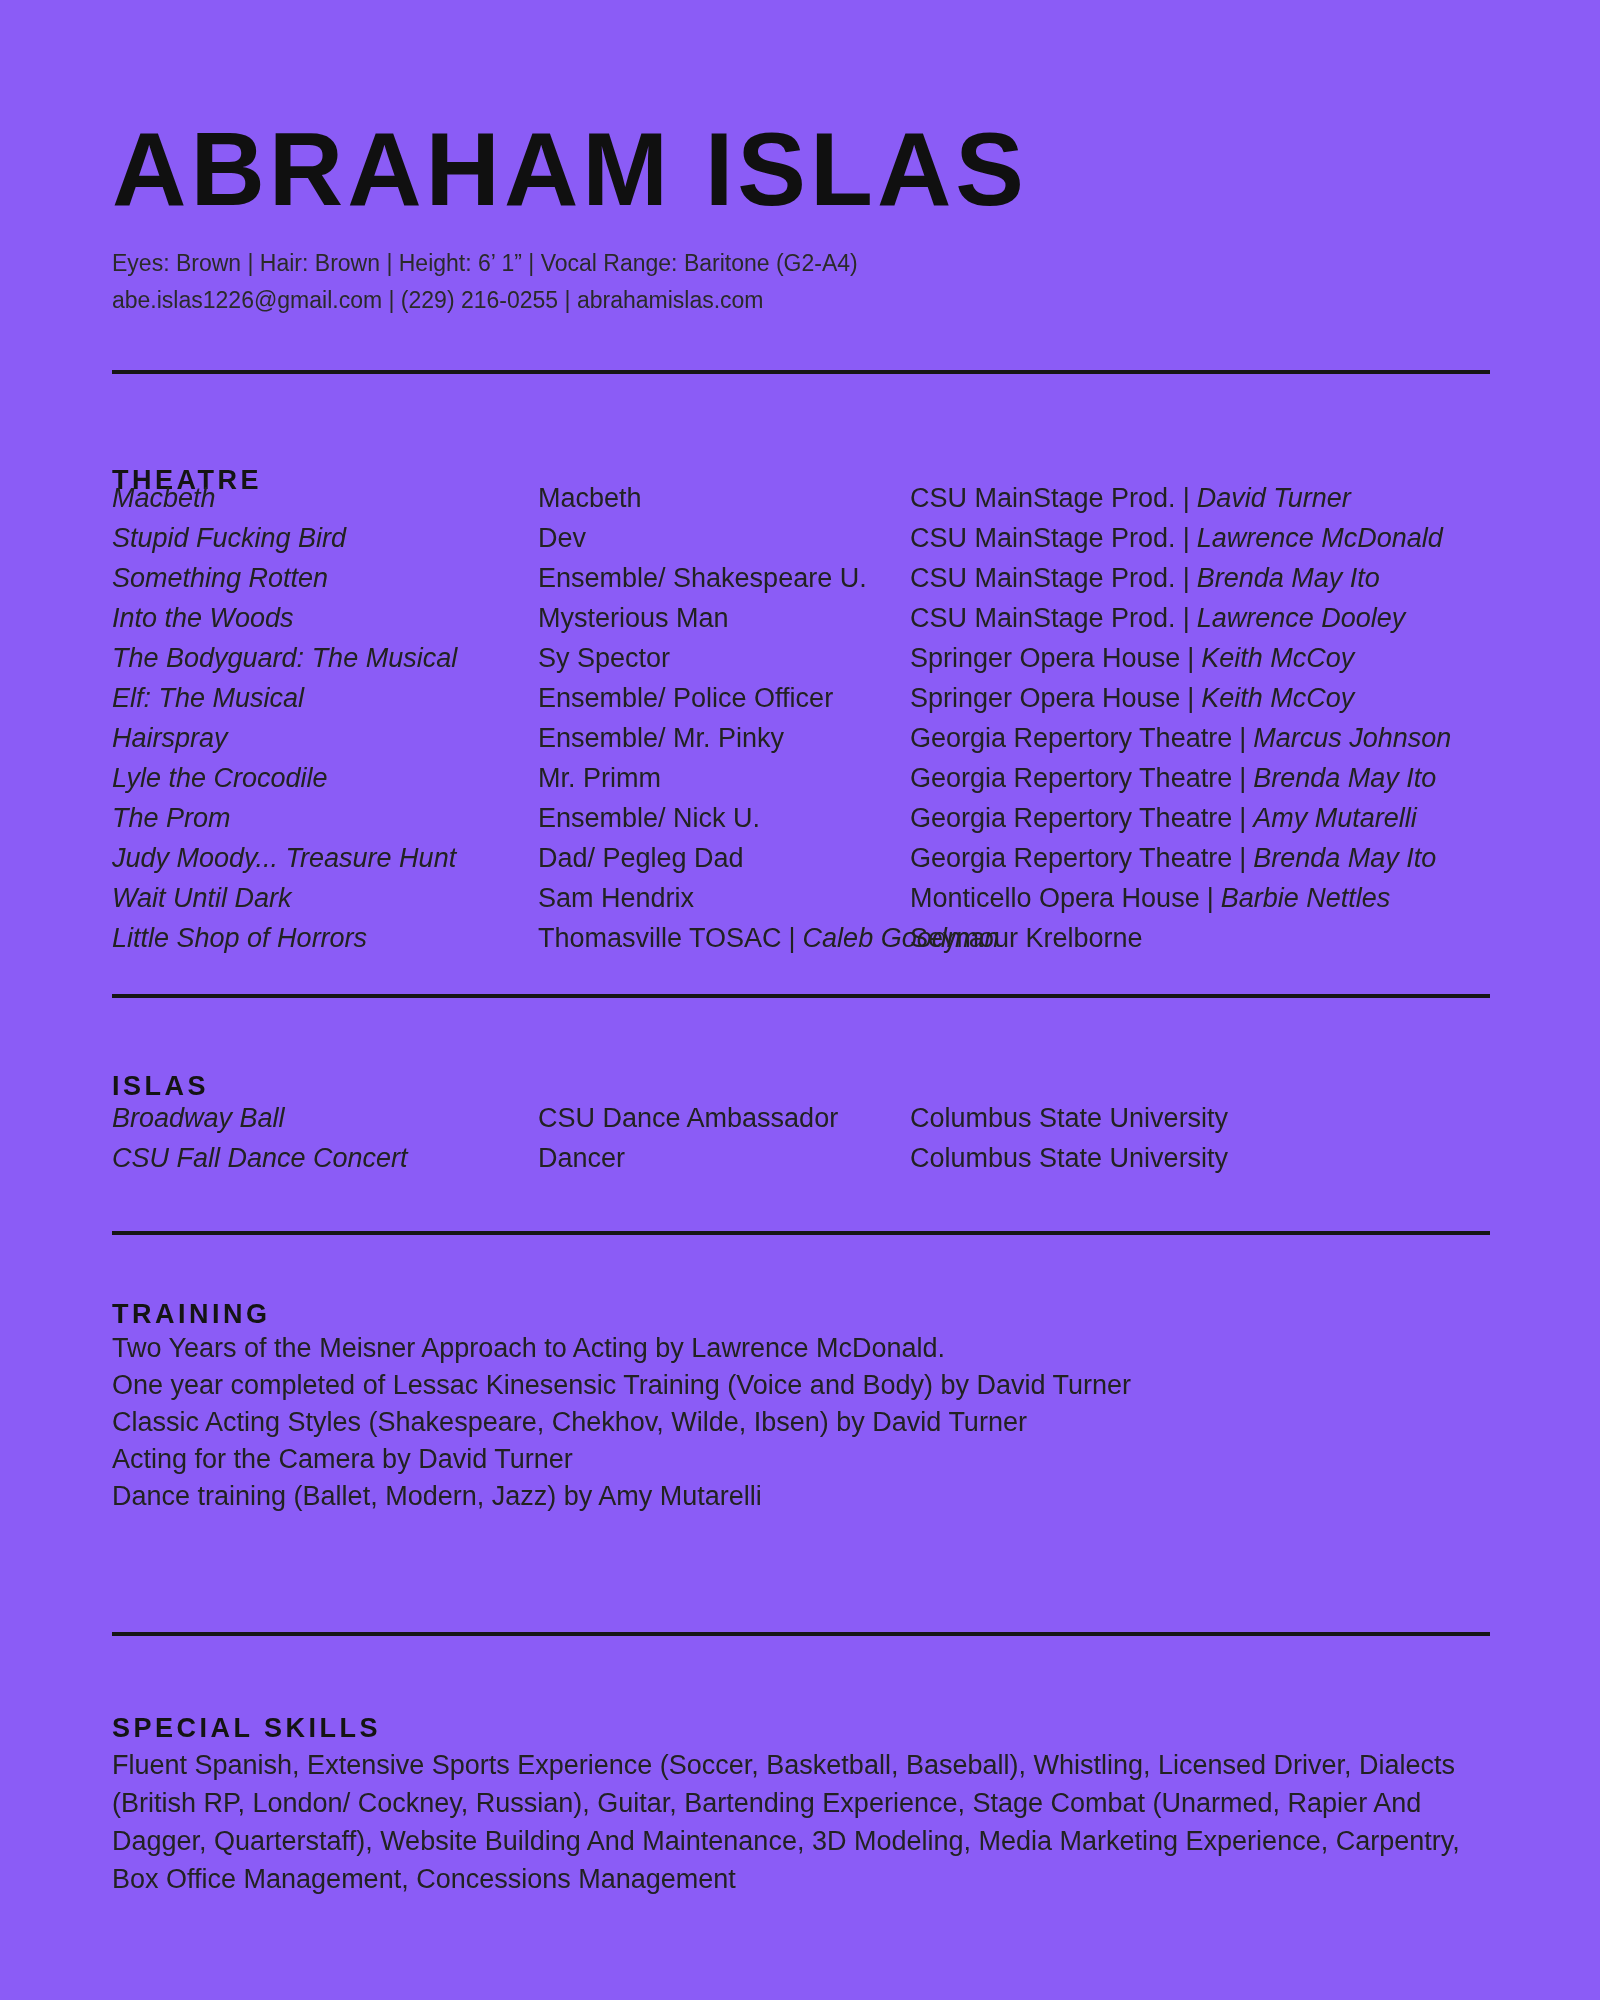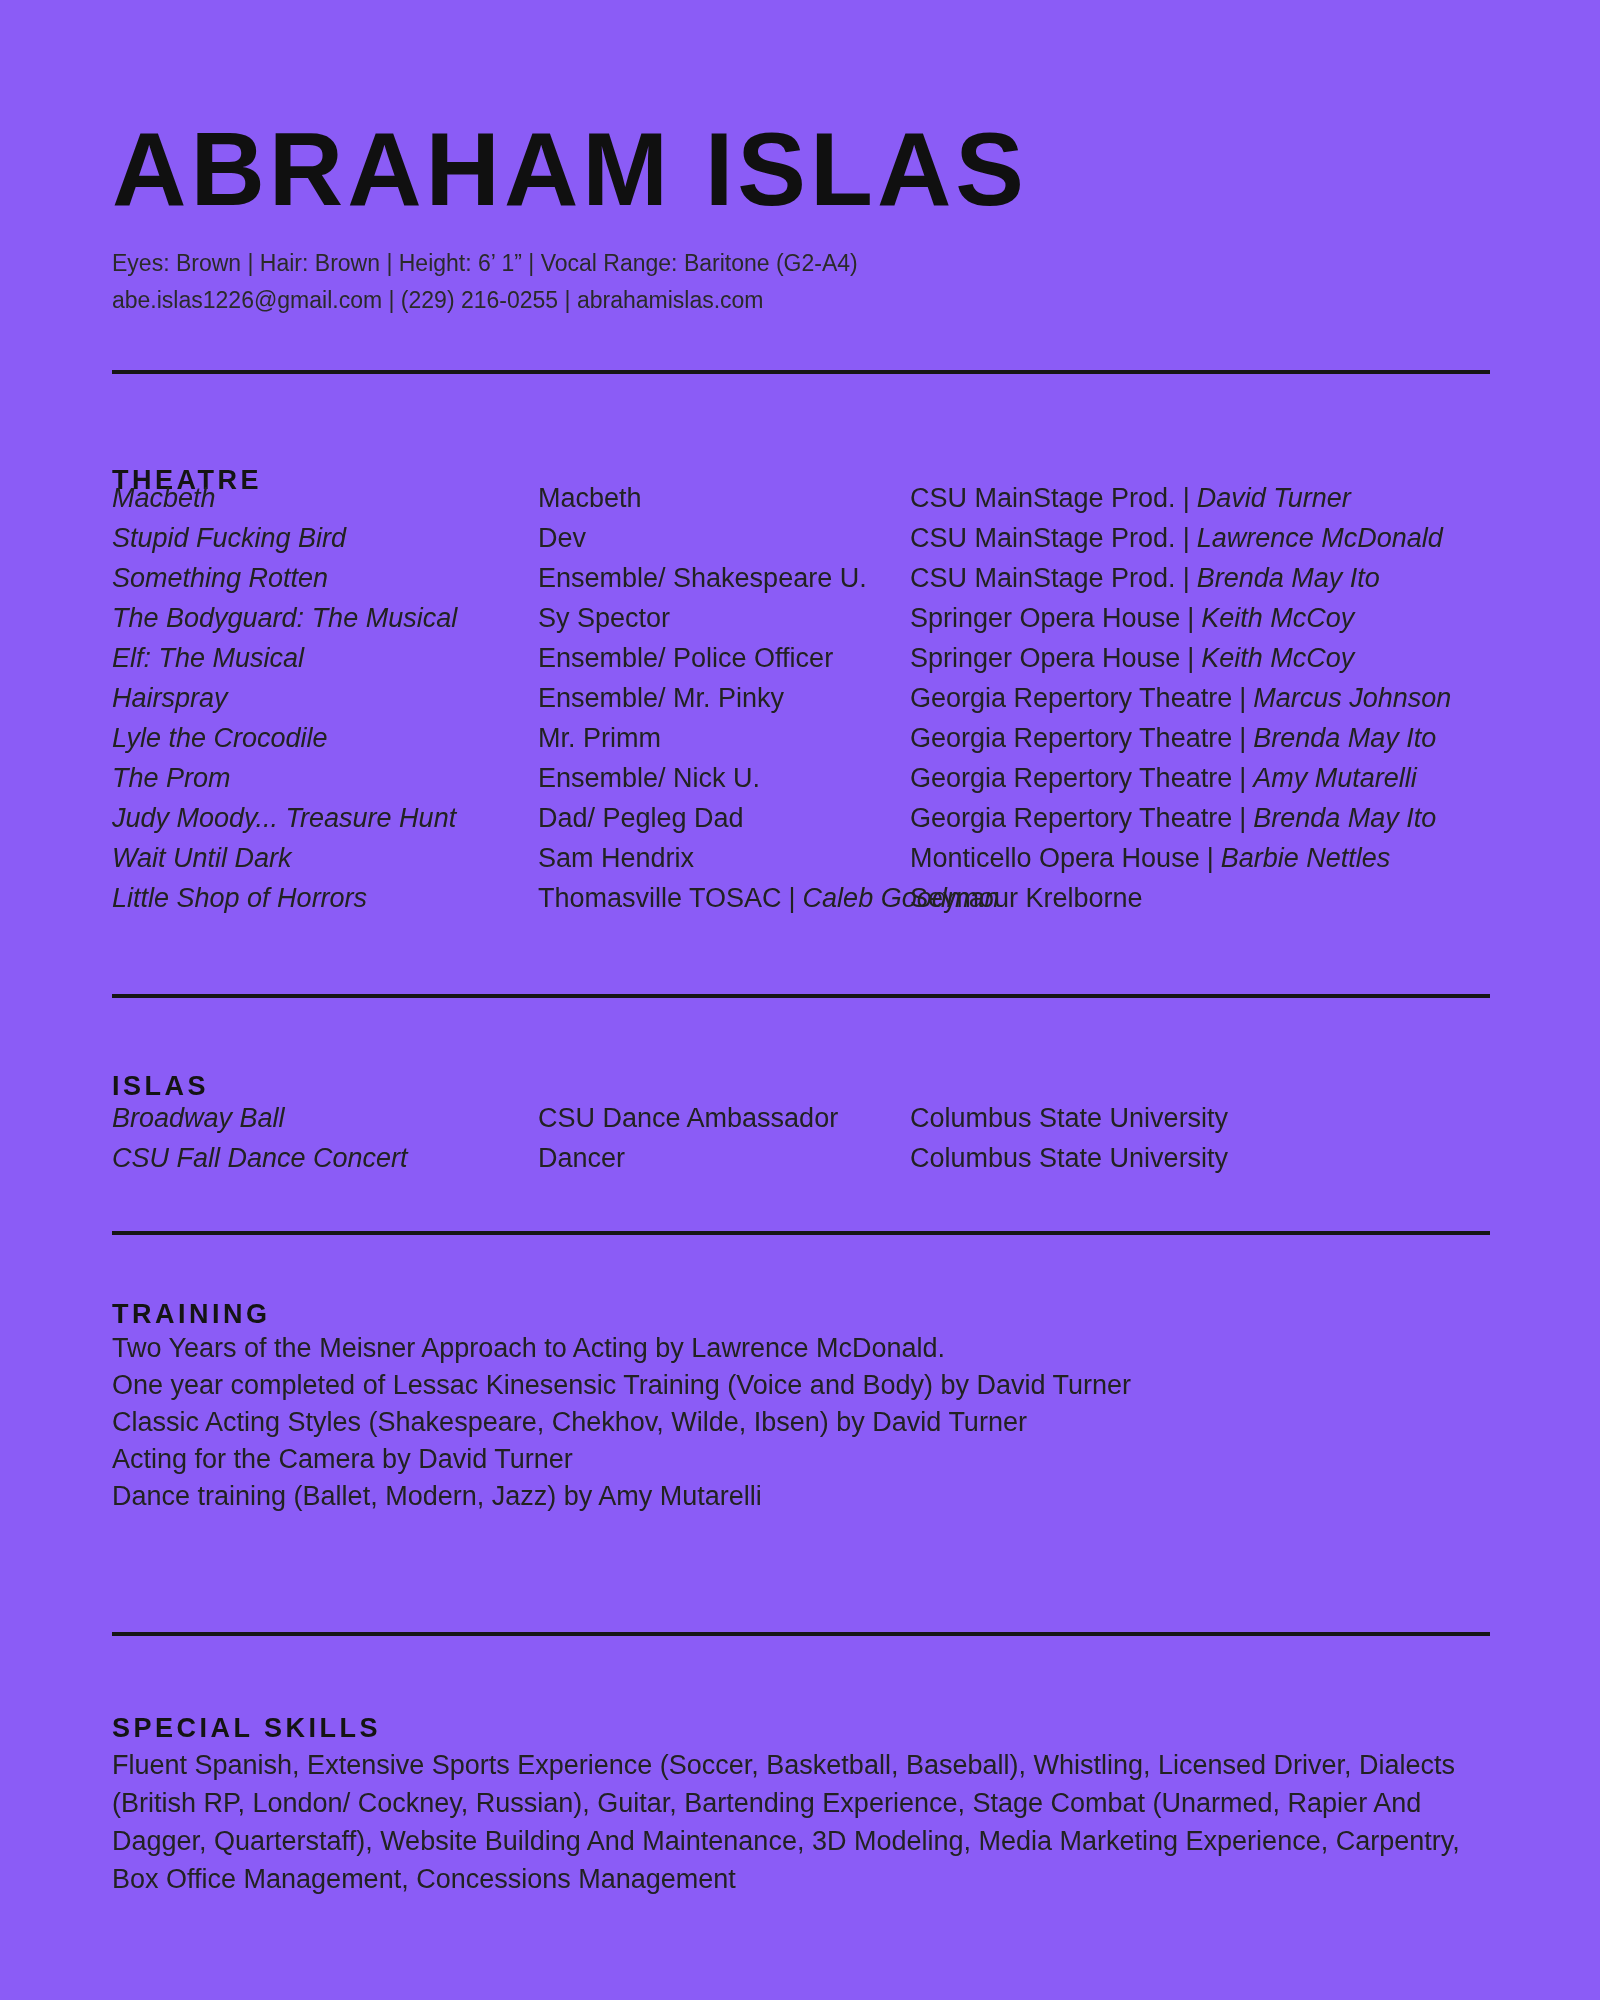--- a/index.html
+++ b/index.html
@@ -62,20 +62,25 @@
     </div>
     <div class="credit-row">
       <span class="cell show-title">Stupid Fucking Bird</span>
       <span class="cell">Dev</span>
       <span class="cell"><span>CSU MainStage Prod.</span><span class="sep">|</span><span class="dir">Lawrence McDonald</span></span>
     </div>
     <div class="credit-row">
       <span class="cell show-title">Something Rotten</span>
       <span class="cell">Ensemble/ Shakespeare U.</span>
       <span class="cell"><span>CSU MainStage Prod.</span><span class="sep">|</span><span class="dir">Brenda May Ito</span></span>
+    </div>
+    <div class="credit-row">
+      <span class="cell show-title">Into the Woods</span>
+      <span class="cell">Mysterious Man</span>
+      <span class="cell"><span>CSU MainStage Prod.</span><span class="sep">|</span><span class="dir">Lawrence Dooley</span></span>
     </div>
     <div class="credit-row">
       <span class="cell show-title">The Bodyguard: The Musical</span>
       <span class="cell">Sy Spector</span>
       <span class="cell"><span>Springer Opera House</span><span class="sep">|</span><span class="dir">Keith McCoy</span></span>
     </div>
     <div class="credit-row">
       <span class="cell show-title">Elf: The Musical</span>
       <span class="cell">Ensemble/ Police Officer</span>
       <span class="cell"><span>Springer Opera House</span><span class="sep">|</span><span class="dir">Keith McCoy</span></span>

